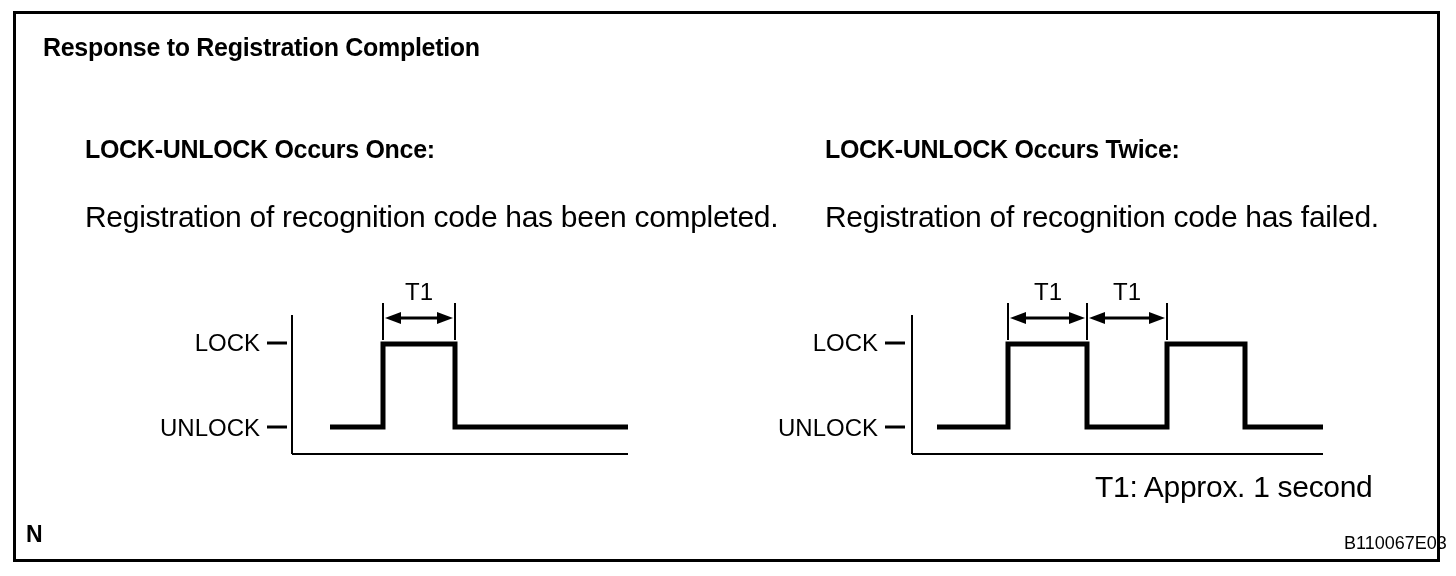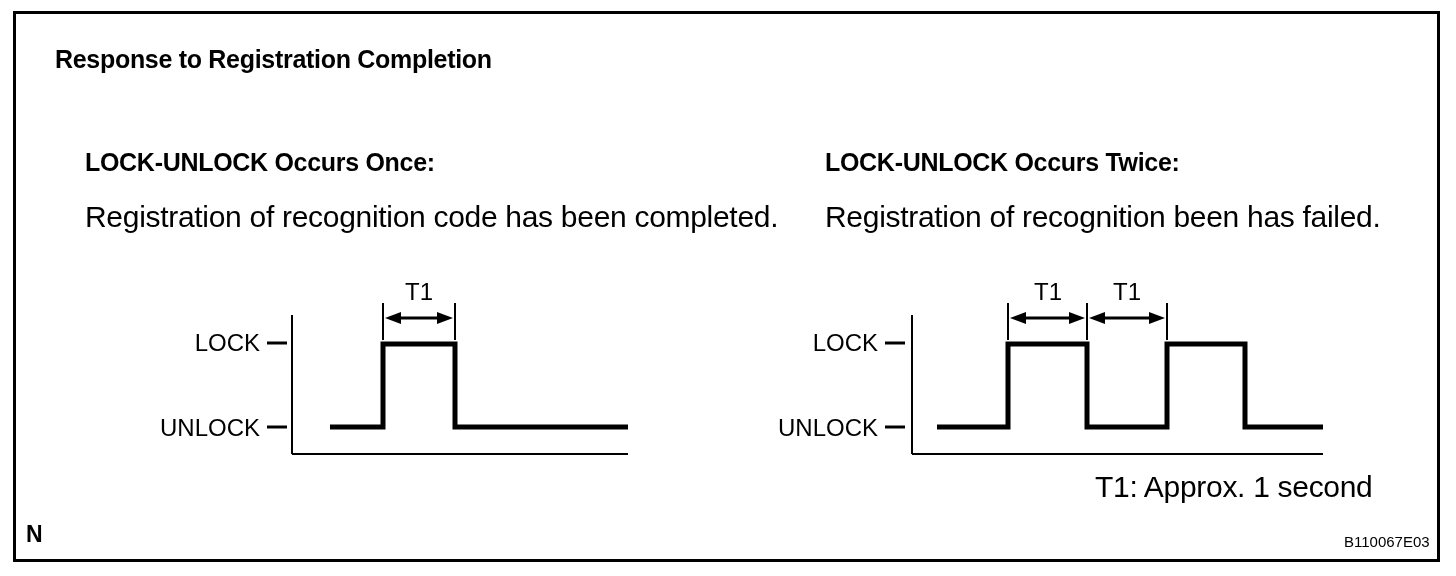--- a/index.html
+++ b/index.html
@@ -14,25 +14,25 @@
   .frame {
     position: absolute;
     left: 13px; top: 11px;
     width: 1427px; height: 551px;
     border: 3px solid #000;
     box-sizing: border-box;
     background: #fff;
   }
   .page-title {
     position: absolute; left: 43px; top: 33px;
-    font-size: 25px; font-weight: bold; margin: 12px;
+    font-size: 25px; font-weight: bold; margin: 0;
     letter-spacing: -0.3px; white-space: nowrap;
   }
   .sec-heading {
-    position: absolute; top: 148px;
+    position: absolute; top: 135px;
     font-size: 25px; font-weight: bold; margin: 0;
     letter-spacing: -0.3px; white-space: nowrap;
   }
   .sec-desc {
     position: absolute; top: 200px;
     font-size: 30px; margin: 0;
     letter-spacing: -0.3px; white-space: nowrap;
   }
   .sec-once .sec-heading, .sec-once .sec-desc { left: 85px; }
   .sec-twice .sec-heading, .sec-twice .sec-desc { left: 825px; text-align: center; }
@@ -54,38 +54,38 @@
   .caption {
     position: absolute; left: 1095px; top: 470px;
     font-size: 30px; letter-spacing: -0.3px; white-space: nowrap;
   }
   .page-marker {
     position: absolute; left: 26px; top: 521px;
     font-size: 23px; font-weight: bold;
   }
   .figure-code {
     position: absolute; left: 1344px; top: 533px;
-    font-size: 15px;
+    font-size: 18px;
   }
 </style>
 </head>
 <body>
 
 <div class="frame"></div>
 
 <h1 class="page-title">Response to Registration Completion</h1>
 
 <section class="sec-once">
   <h2 class="sec-heading">LOCK-UNLOCK Occurs Once:</h2>
   <p class="sec-desc">Registration of recognition code has been completed.</p>
 </section>
 
 <section class="sec-twice">
   <h2 class="sec-heading">LOCK-UNLOCK Occurs Twice:</h2>
-  <p class="sec-desc">Registration of recognition been has failed.</p>
+  <p class="sec-desc">Registration of recognition code has failed.</p>
 </section>
 
 <svg class="wave wave-once" width="560" height="200" viewBox="0 0 560 200">
   <text x="130" y="81" text-anchor="end">LOCK</text>
   <text x="130" y="166" text-anchor="end">UNLOCK</text>
   <line class="tick" x1="137" y1="73" x2="157" y2="73"></line>
   <line class="tick" x1="137" y1="157" x2="157" y2="157"></line>
   <line class="thin" x1="162" y1="45" x2="162" y2="184"></line>
   <line class="thin" x1="162" y1="184" x2="498" y2="184"></line>
   <polyline class="signal" points="200,157 253,157 253,74 325,74 325,157 498,157"></polyline>

